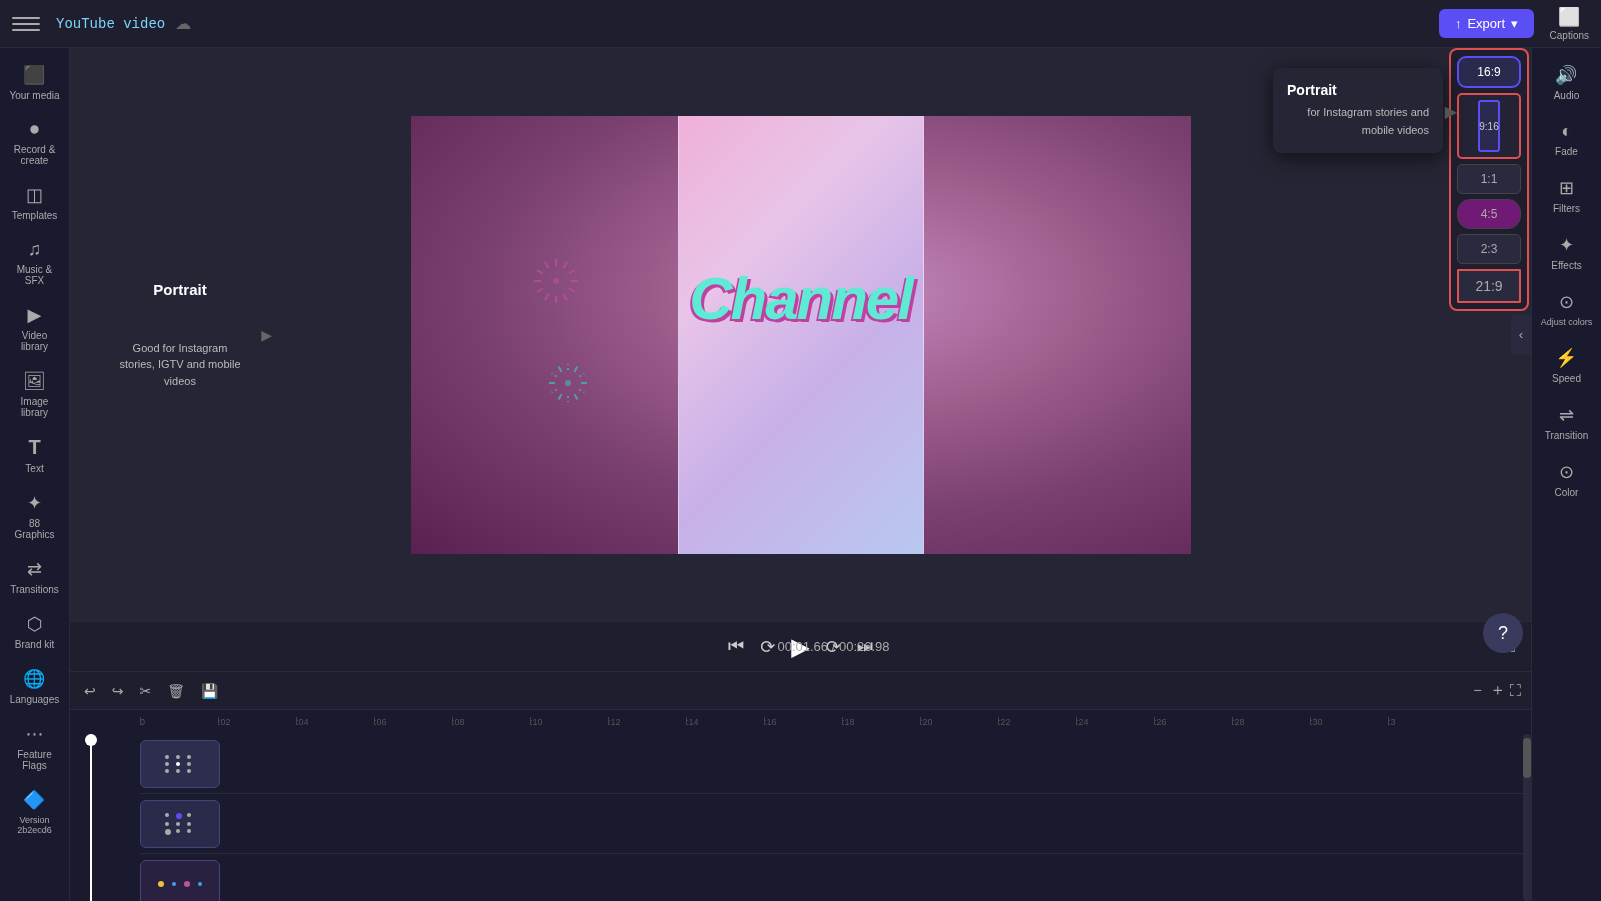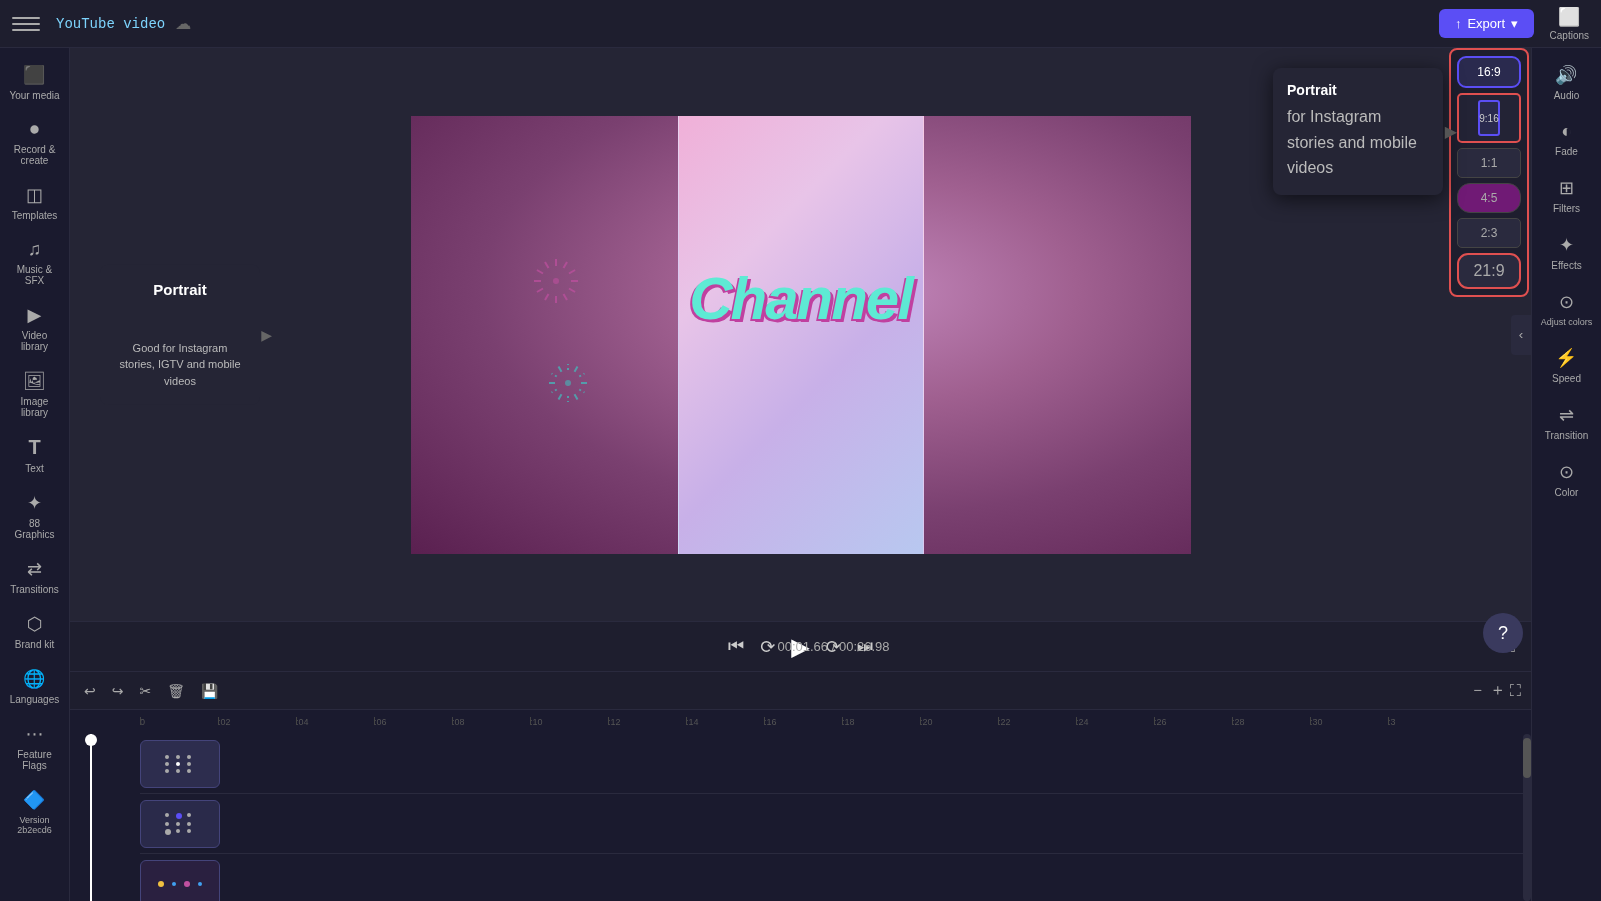--- a/index.html
+++ b/index.html
@@ -619,29 +619,29 @@
     <div class="right-item">
       <span class="icon">⊙</span>
       <span>Color</span>
     </div>
   </div>
 </div>
 
 <div style="position:fixed;right:72px;top:48px;width:80px;background:#1e1e2e;border:2px solid #e05050;border-radius:8px;padding:6px;display:flex;flex-direction:column;gap:5px;z-index:100;">
   <button class="aspect-btn active" style="border:2px solid #5b4ef5;color:#fff;background:#2a2a4e;font-size:12px;padding:7px 20px;border-radius:9px;cursor:pointer;">16:9</button>
   <button class="aspect-btn highlighted" style="background:#232335;border:2px solid #e05050;border-radius:5px;padding:5px 4px;cursor:pointer;display:flex;align-items:center;justify-content:center;">
-    <div style="width:22px;height:36px;background:#2a2a4e;border:2px solid #5b4ef5;border-radius:3px;display:flex;align-items:center;justify-content:center;font-size:10px;color:#ccc;">9:16</div>
+    <div style="width:22px;height:52px;background:#2a2a4e;border:2px solid #5b4ef5;border-radius:3px;display:flex;align-items:center;justify-content:center;font-size:10px;color:#ccc;">9:16</div>
   </button>
   <button class="aspect-btn" style="background:#2a2a3e;border:1px solid #444;border-radius:5px;color:#aaa;font-size:12px;padding:7px 4px;cursor:pointer;">1:1</button>
   <button class="aspect-btn" style="background:#701a75;border:1px solid #444;border-radius:13px;color:#aaa;font-size:12px;padding:7px 12px;cursor:pointer;">4:5</button>
   <button class="aspect-btn" style="background:#2a2a3e;border:1px solid #444;border-radius:5px;color:#aaa;font-size:12px;padding:7px 4px;cursor:pointer;">2:3</button>
-  <button class="aspect-btn highlighted" style="background:#2a2a3e;border:2px solid #e05050;border-radius:11px;color:#aaa;font-size:16px;padding:7px 20px;cursor:pointer;">21:9</button>
+  <button class="aspect-btn highlighted" style="background:#2a2a3e;border:2px solid #e05050;border-radius:1px;color:#aaa;font-size:14px;padding:7px 20px;cursor:pointer;">21:9</button>
 </div>
 
 <div style="position:fixed;right:158px;top:68px;background:#252535;border-radius:8px;padding:14px;width:170px;z-index:200;box-shadow:0 4px 20px rgba(0,0,0,0.6);">
   <div style="font-size:14px;font-weight:600;color:#fff;margin-bottom:6px;">Portrait</div>
-  <div style="font-size:16px;color:#bbb;line-height:1.6;">
+  <div style="font-size:11px;color:#bbb;line-height:1.6;text-align:right;">
     <span>for Instagram stories and mobile videos</span>
   </div>
   <div style="position:absolute;right:-14px;top:50%;transform:translateY(-50%);font-size:16px;color:#555;">▶</div>
 </div>
 
 <button class="help-btn" style="position:fixed;right:78px;bottom:248px;">?</button>
 
 </body></html>

